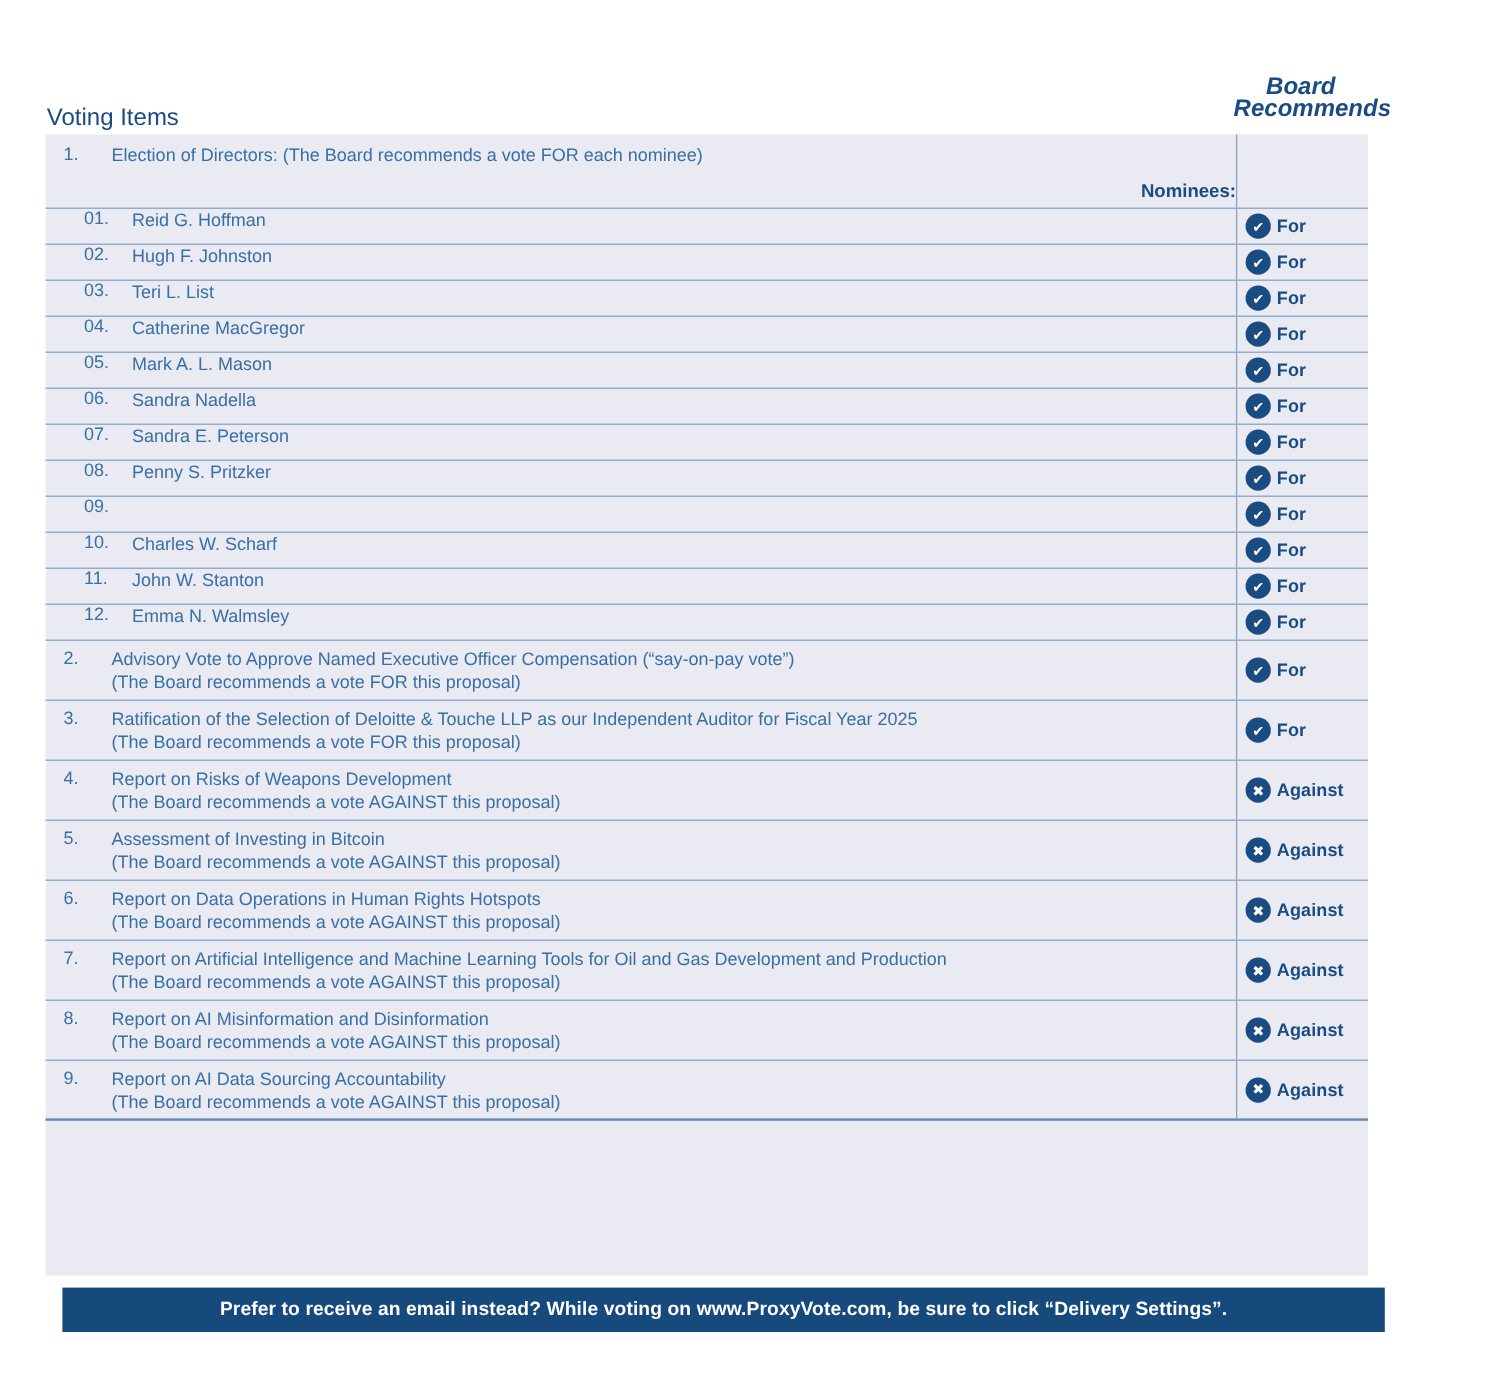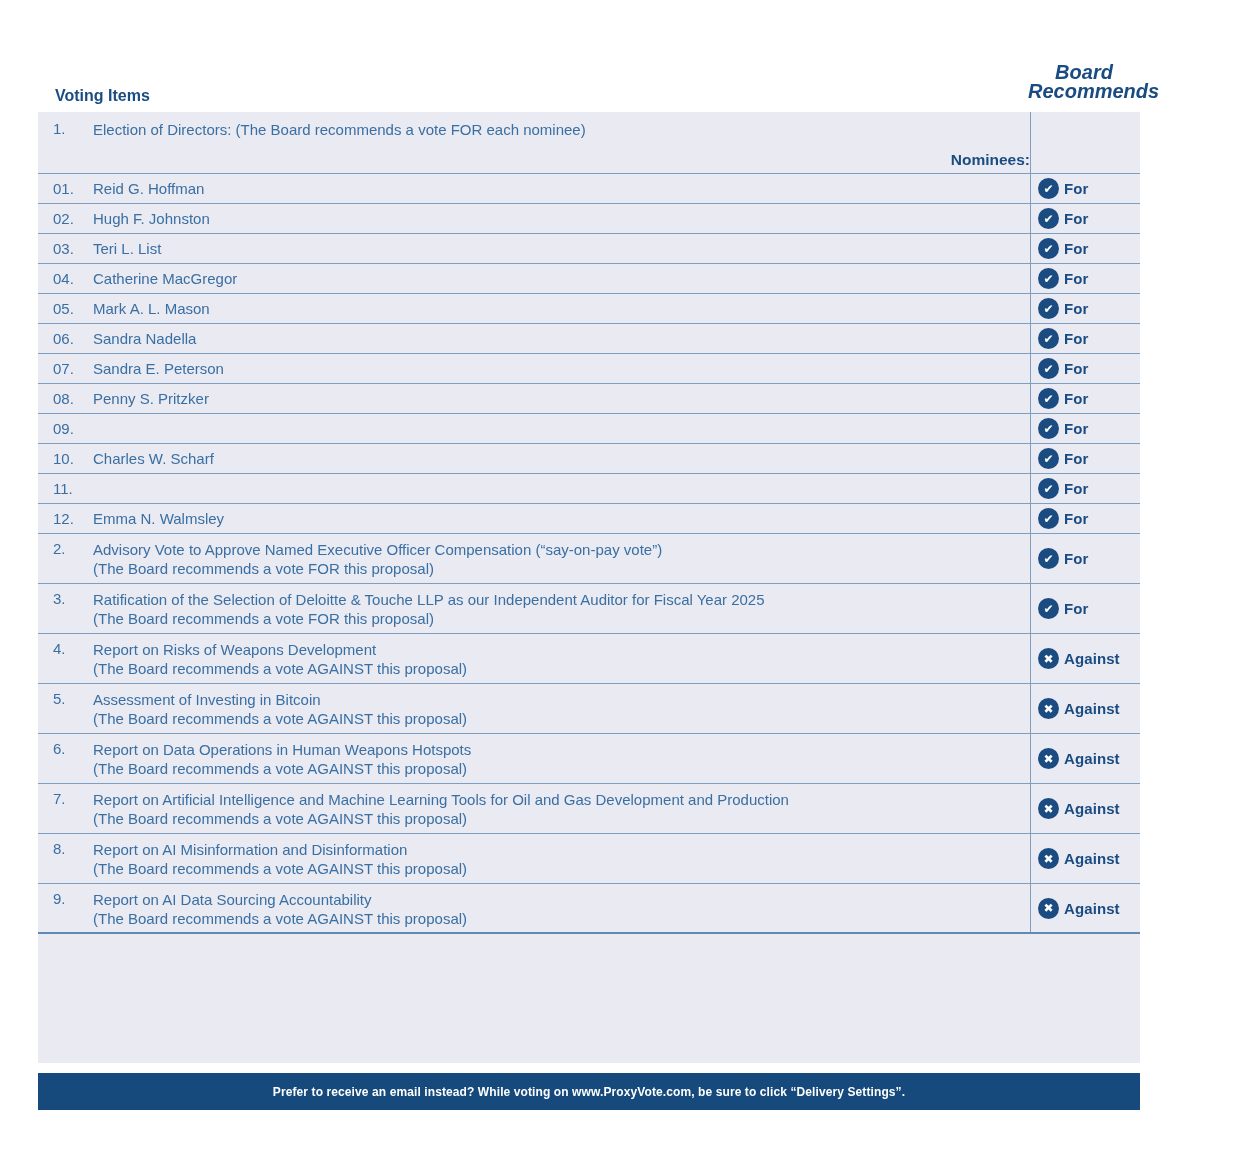--- a/index.html
+++ b/index.html
@@ -15,41 +15,41 @@
   html,body{background:#fff;}
   body{
     width:1242px;height:1149px;position:relative;overflow:hidden;
     font-family:"Liberation Sans", sans-serif;
     -webkit-font-smoothing:antialiased;
   }
   .page{position:absolute;inset:0;background:#fff;}
 
   
   .voting-items-heading{
-    position:absolute;left:55px;top:87px;
-    font-size:16px;font-weight:bold;color:var(--navy);
+    position:absolute;left:39px;top:87px;
+    font-size:20px;font-weight:normal;color:var(--navy);
   }
   .board-recommends-heading{
     position:absolute;left:1028px;top:63px;width:112px;
     text-align:center;font-size:20px;line-height:19px;
     font-weight:bold;color:var(--navy);font-style:italic;
   }
 
   
   .voting-table{
     position:absolute;left:38px;top:112px;width:1102px;height:951px;
     background:var(--table-bg);
   }
   .row{display:flex;border-bottom:1px solid var(--sep);}
   .row:last-of-type{border-bottom:2px solid var(--sep-heavy);}
   .row-intro{height:62px;}
   .row-nominee{height:30px;}
   .row-proposal{height:50px;}
   .cell-main{flex:1;display:flex;min-width:0;}
-  .row-nominee .cell-main{align-items:center;}
+  .row-nominee .cell-main{padding-left:17px;}
   .row-intro .cell-main{padding-top:8px;}
   .row-proposal .cell-main{padding-top:6px;}
   .num{
     flex:none;width:40px;margin-left:15px;
     font-size:15px;color:var(--body-blue);
   }
   .txt{flex:1;min-width:0;}
   .line1{font-size:15px;color:var(--body-blue);line-height:19px;}
   .subheading{font-size:15.5px;font-weight:bold;color:var(--navy);margin-top:12px;text-align:right;}
   .note{font-size:15px;color:var(--body-blue);line-height:19px;}
@@ -65,24 +65,24 @@
     font-size:12px;font-weight:bold;line-height:1;
   }
   .rec-label{
     margin-left:5px;font-size:15px;font-weight:bold;color:var(--navy);
     letter-spacing:0.1px;
   }
   .table-filler{height:137px;}
 
   
   .footer-bar{
-    position:absolute;left:38px;top:1073px;width:1102px;height:37px;
+    position:absolute;left:52px;top:1073px;width:1102px;height:37px;
     background:var(--footer-bg);color:#fff;
     display:flex;align-items:center;justify-content:center;
-    font-size:12px;font-weight:bold;letter-spacing:0.1px;
+    font-size:16px;font-weight:bold;letter-spacing:0.1px;
   }
 </style>
 </head>
 <body>
 
 <div class="page">
 
   <div class="voting-items-heading">Voting Items</div>
 
   <div class="board-recommends-heading">
@@ -215,20 +215,23 @@
             </div>
           </div>
           <div class="cell-rec">
             <span class="icon">✔</span>
             <span class="rec-label">For</span>
           </div>
         </div>
         <div class="row row-nominee">
           <div class="cell-main">
             <span class="num">11.</span>
+            <div class="txt">
+              <div class="line1">John W. Stanton</div>
+            </div>
           </div>
           <div class="cell-rec">
             <span class="icon">✔</span>
             <span class="rec-label">For</span>
           </div>
         </div>
         <div class="row row-nominee">
           <div class="cell-main">
             <span class="num">12.</span>
             <div class="txt">
@@ -289,21 +292,21 @@
           </div>
           <div class="cell-rec">
             <span class="icon">✖</span>
             <span class="rec-label">Against</span>
           </div>
         </div>
         <div class="row row-proposal">
           <div class="cell-main">
             <span class="num">6.</span>
             <div class="txt">
-              <div class="line1">Report on Data Operations in Human Weapons Hotspots</div>
+              <div class="line1">Report on Data Operations in Human Rights Hotspots</div>
               <div class="note">(The Board recommends a vote AGAINST this proposal)</div>
             </div>
           </div>
           <div class="cell-rec">
             <span class="icon">✖</span>
             <span class="rec-label">Against</span>
           </div>
         </div>
         <div class="row row-proposal">
           <div class="cell-main">

